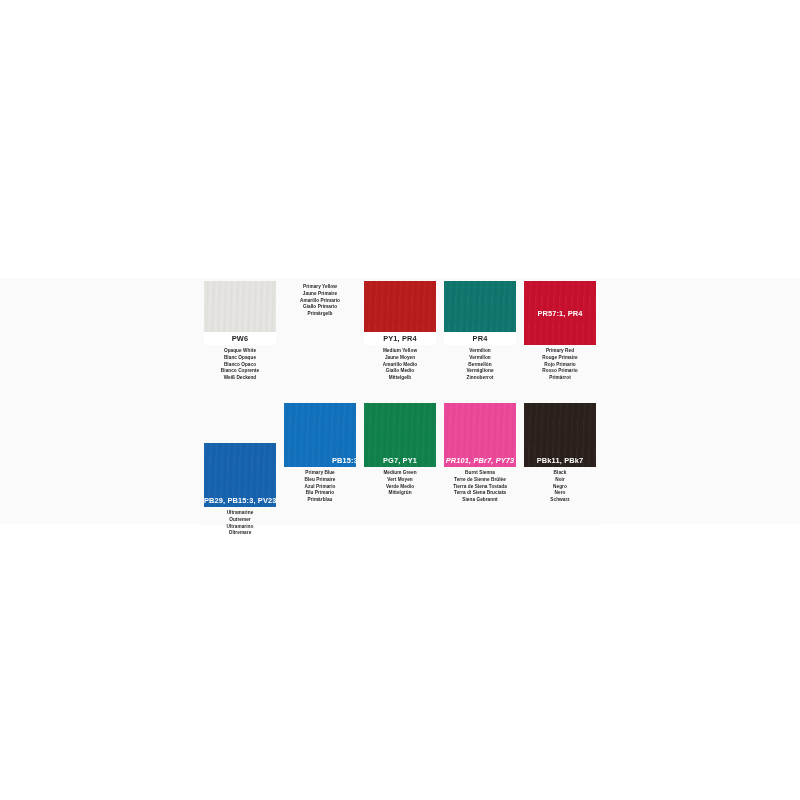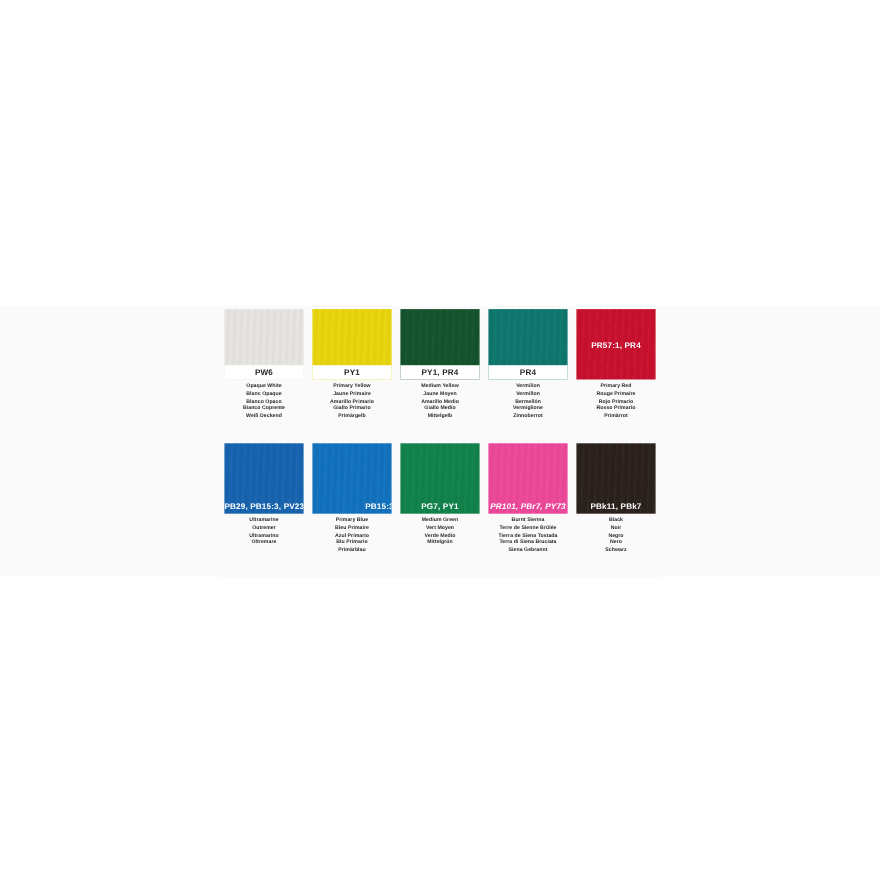--- a/index.html
+++ b/index.html
@@ -124,33 +124,30 @@
         </div>
         <div class="names">
           <div>Opaque White</div>
           <div>Blanc Opaque</div>
           <div>Blanco Opaco</div>
           <div>Bianco Coprente</div>
           <div>Weiß Deckend</div>
         </div>
       </div>
       <div class="swatch-cell">
-        <div class="chip" style="background: rgb(232, 212, 12);">
-          <span class="pigment-label lbl-onlight" style="color: rgb(35, 31, 32);">PY1</span>
-        </div>
         <div class="names">
           <div>Primary Yellow</div>
           <div>Jaune Primaire</div>
           <div>Amarillo Primario</div>
           <div>Giallo Primario</div>
           <div>Primärgelb</div>
         </div>
       </div>
       <div class="swatch-cell">
-        <div class="chip" style="background: #14532d;">
+        <div class="chip" style="background: #b91c1c;">
           <span class="pigment-label lbl-onlight" style="color: rgb(35, 31, 32);">PY1, PR4</span>
         </div>
         <div class="names">
           <div>Medium Yellow</div>
           <div>Jaune Moyen</div>
           <div>Amarillo Medio</div>
           <div>Giallo Medio</div>
           <div>Mittelgelb</div>
         </div>
       </div>
@@ -172,21 +169,21 @@
         </div>
         <div class="names">
           <div>Primary Red</div>
           <div>Rouge Primaire</div>
           <div>Rojo Primario</div>
           <div>Rosso Primario</div>
           <div>Primärrot</div>
         </div>
       </div>
       <div class="swatch-cell">
-        <div class="chip" style="background: rgb(23, 99, 174);">
+        <div class="chip" style="background: rgb(23, 99, 174); margin-top: 40px;">
           <span class="pigment-label lbl-ondark" style="color: rgb(255, 255, 255);">PB29, PB15:3, PV23</span>
         </div>
         <div class="names">
           <div>Ultramarine</div>
           <div>Outremer</div>
           <div>Ultramarino</div>
           <div>Oltremare</div>
         </div>
       </div>
       <div class="swatch-cell">

